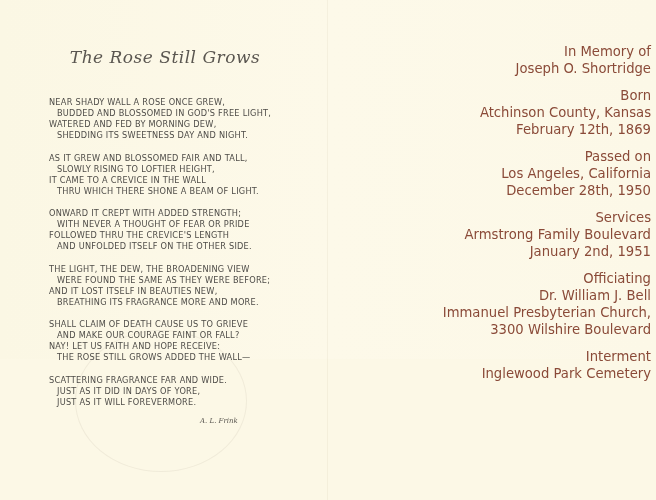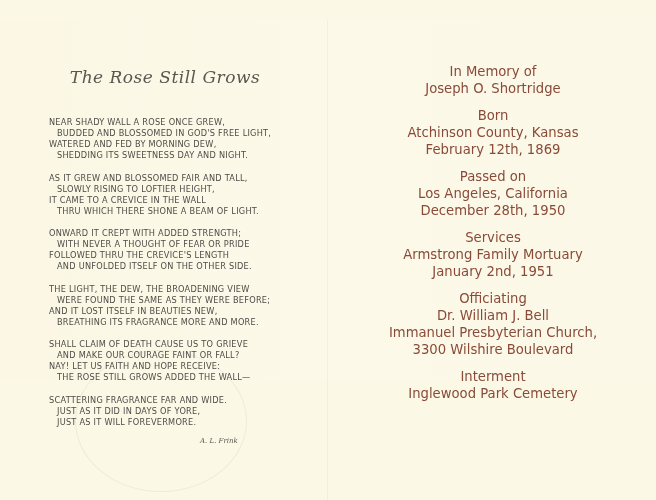--- a/index.html
+++ b/index.html
@@ -4,21 +4,20 @@
 <style>
   html, body { margin: 0; padding: 0; }
   body {
     width: 656px; height: 500px; overflow: hidden;
     background: #fcf8e6;
     position: relative;
   }
   .page {
     position: absolute; left: 0; top: 0; width: 656px; height: 359px;
     background: linear-gradient(90deg, #fbf7e4 0%, #fdf9e9 50%, #fcf8e7 100%);
-    margin-top: 20px;
   }
   .fold {
     position: absolute; left: 327px; top: 0; width: 1px; height: 500px;
     background: rgba(200,190,160,0.15);
   }
   .watermark {
     position: absolute; left: 75px; top: 330px; width: 170px; height: 140px;
     border-radius: 50%;
     border: 1px solid rgba(190,180,160,0.18);
   }
@@ -42,21 +41,21 @@
     font-family: "DejaVu Serif", serif; font-style: italic;
     font-size: 7px; color: #55524c;
   }
   .memorial {
     position: absolute; left: 335px; width: 316px; top: 43px;
     text-align: center;
     font-family: "DejaVu Sans", sans-serif;
     color: #8a4a38; font-size: 13.2px;
   }
   .section { margin-bottom: 10px; }
-  .mline { line-height: 17px; white-space: nowrap; }
+  .mline { line-height: 17px; white-space: nowrap; text-align: right; }
 </style>
 </head>
 <body>
 
 <div class="page">
   <div class="fold"></div>
   <div class="watermark"></div>
 
   <div class="poem-title">The Rose Still Grows</div>
 
@@ -110,21 +109,21 @@
       <div class="mline">Atchinson County, Kansas</div>
       <div class="mline">February 12th, 1869</div>
     </div>
     <div class="section">
       <div class="mline">Passed on</div>
       <div class="mline">Los Angeles, California</div>
       <div class="mline">December 28th, 1950</div>
     </div>
     <div class="section">
       <div class="mline">Services</div>
-      <div class="mline">Armstrong Family Mortuary</div>
+      <div class="mline">Armstrong Family Boulevard</div>
       <div class="mline">January 2nd, 1951</div>
     </div>
     <div class="section">
       <div class="mline">Officiating</div>
       <div class="mline">Dr. William J. Bell</div>
       <div class="mline">Immanuel Presbyterian Church,</div>
       <div class="mline">3300 Wilshire Boulevard</div>
     </div>
     <div class="section">
       <div class="mline">Interment</div>

